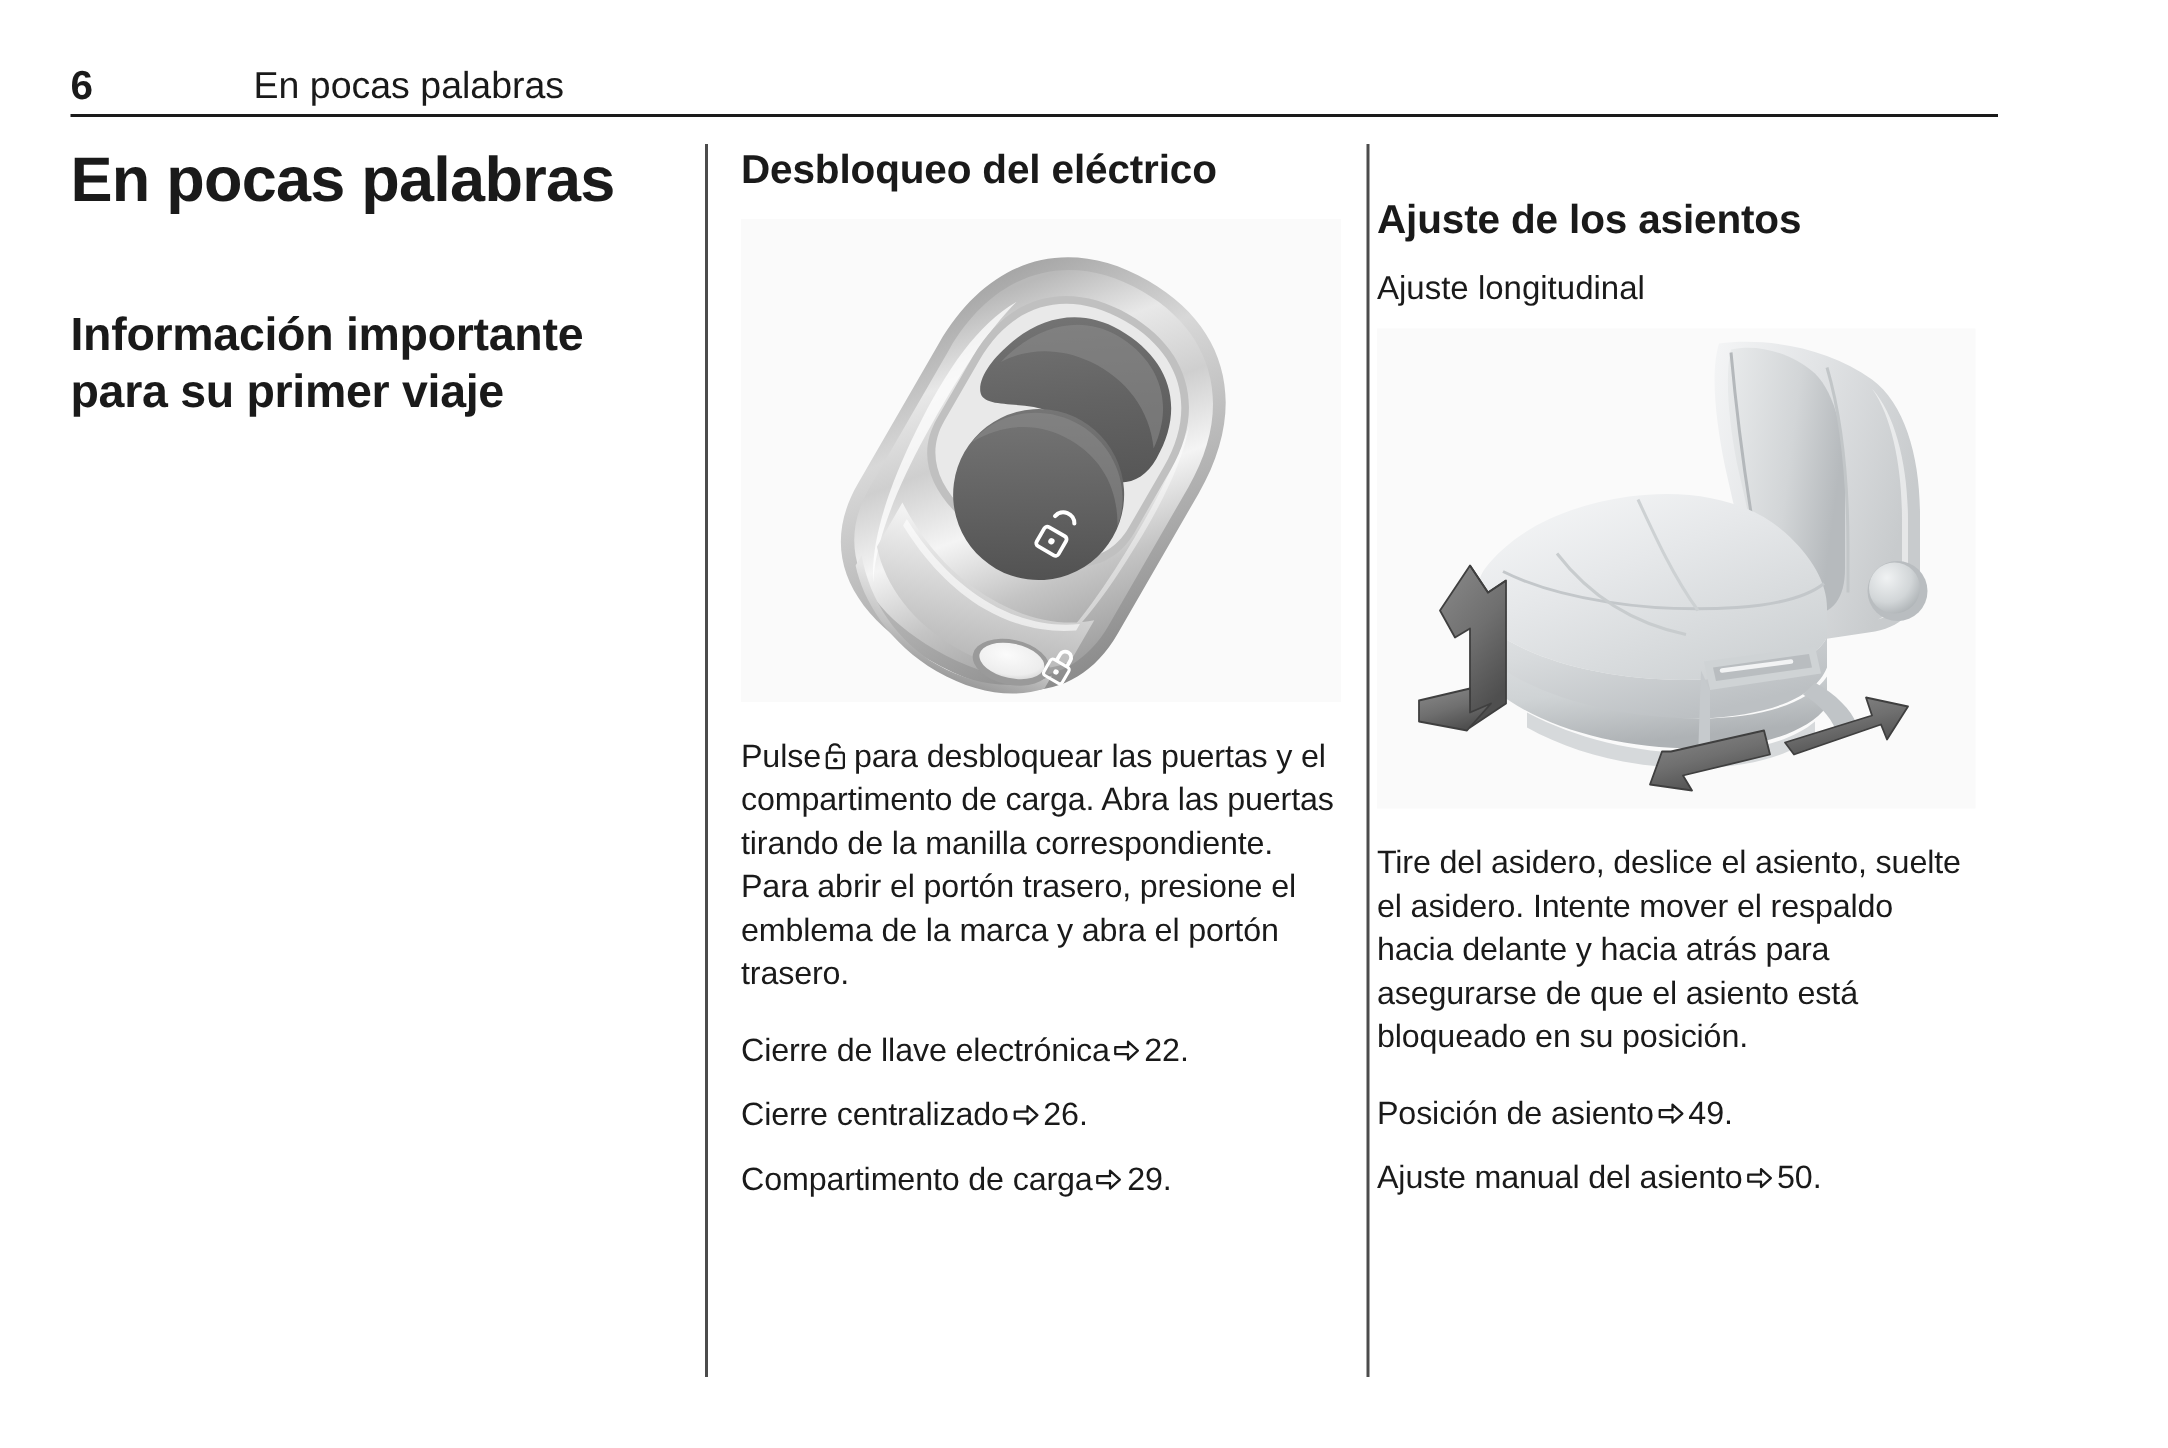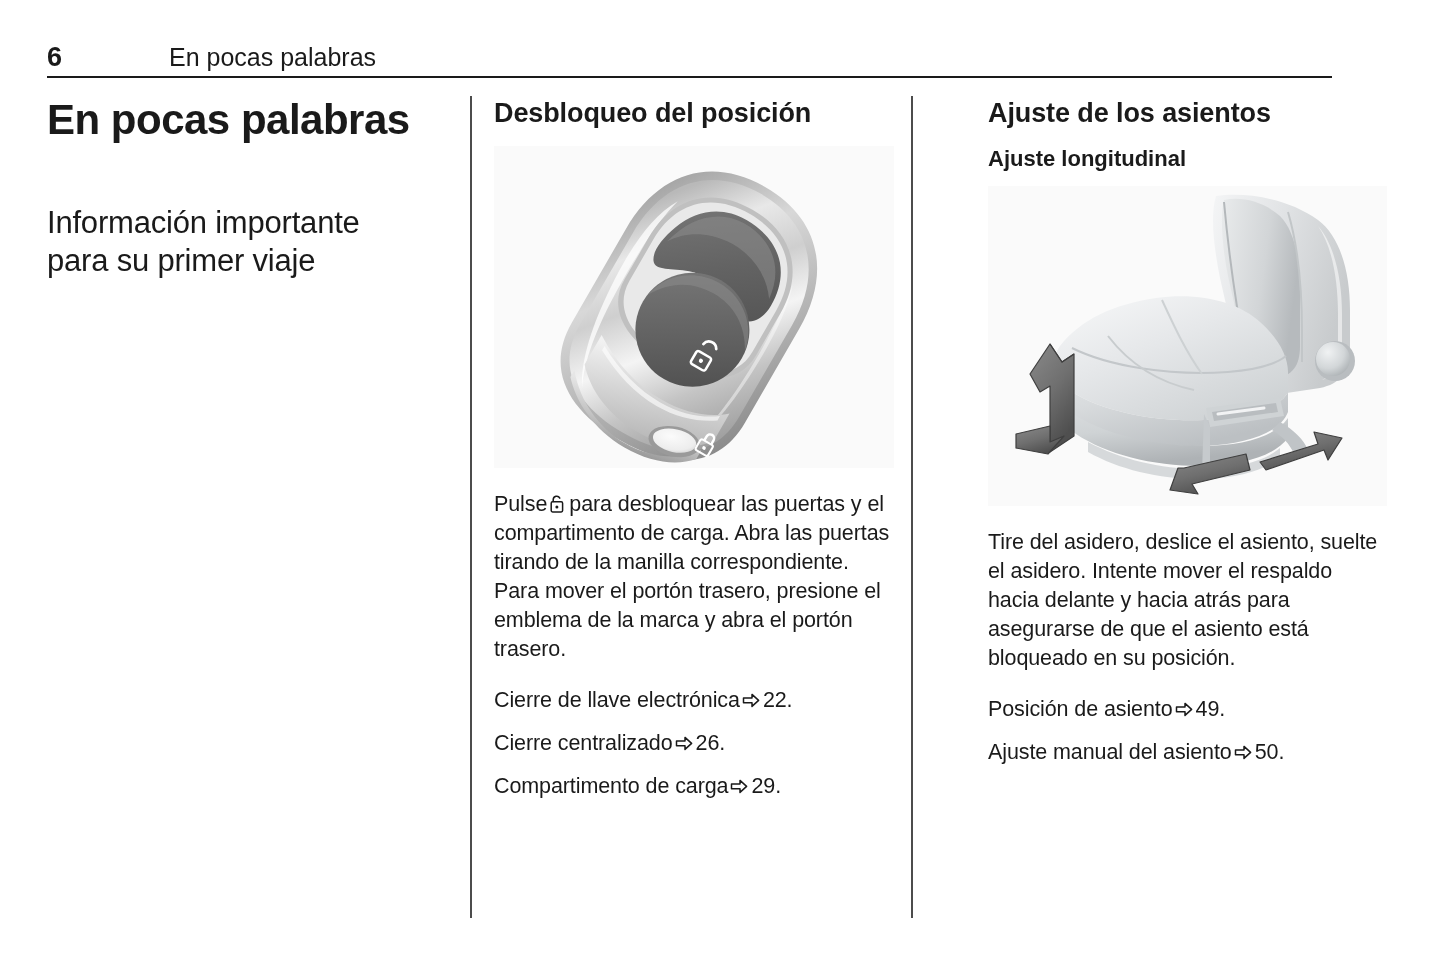--- a/index.html
+++ b/index.html
@@ -44,21 +44,21 @@
     font-weight: normal;
   }
 
   
   .col {
     position: absolute;
     top: 96px;
   }
   .col-left   { left: 47px;  width: 405px; }
   .col-mid    { left: 494px; width: 400px; }
-  .col-right  { left: 988px; width: 400px; }
+  .col-right  { left: 918px; width: 400px; margin-top: 33px; }
 
   .divider {
     position: absolute;
     top: 96px;
     width: 2px;
     height: 822px;
     background: #4c4c4c;
   }
   .divider-1 { left: 470px; }
   .divider-2 { left: 911px; }
@@ -67,35 +67,35 @@
   h1.chapter-title {
     margin: 0;
     font-size: 42px;
     font-weight: bold;
     line-height: 48px;
     letter-spacing: -0.5px;
   }
   h2.section-title {
     margin: 0;
     font-size: 31px;
-    font-weight: normal;
+    font-weight: bold;
     line-height: 38px;
     letter-spacing: -0.2px;
   }
   h3.col-heading {
     margin: 0;
     font-size: 27px;
     font-weight: bold;
     line-height: 34px;
     letter-spacing: -0.1px;
   }
   h4.sub-heading {
     margin: 0;
     font-size: 22px;
-    font-weight: bold;
+    font-weight: normal;
     line-height: 30px;
   }
 
   .body-text {
     margin: 0;
     font-size: 21.5px;
     line-height: 29px;
     letter-spacing: -0.1px;
   }
   .xref {
@@ -153,21 +153,21 @@
 <div class="divider divider-2"></div>
 
 <div class="col col-left">
   <h1 class="chapter-title">En pocas palabras</h1>
   <div class="spacer-lg"></div>
   <h2 class="section-title">Información importante</h2>
   <h2 class="section-title">para su primer viaje</h2>
 </div>
 
 <div class="col col-mid">
-  <h3 class="col-heading">Desbloqueo del posición</h3>
+  <h3 class="col-heading">Desbloqueo del eléctrico</h3>
 
   <div class="figure fig-keyfob">
     <svg viewBox="0 0 400 322" xmlns="http://www.w3.org/2000/svg">
       <defs>
         <linearGradient id="fobBody" x1="0.15" y1="0.1" x2="0.85" y2="0.95">
           <stop offset="0%" stop-color="#b9b9b9"></stop>
           <stop offset="18%" stop-color="#e8e8e8"></stop>
           <stop offset="38%" stop-color="#cfcfcf"></stop>
           <stop offset="58%" stop-color="#f4f4f4"></stop>
           <stop offset="78%" stop-color="#c4c4c4"></stop>
@@ -293,21 +293,21 @@
       </g>
     </svg>
   </div>
 
   <div class="spacer-md"></div>
 
   <p class="body-text"><span>Pulse</span><span class="inline-icon"><svg viewBox="0 0 17 21" xmlns="http://www.w3.org/2000/svg">
           <path d="M4.2 7.6 V5.6 a3.5 3.5 0 0 1 6.6 -1.5" stroke="#1a1a1a" stroke-width="1.5" fill="none" stroke-linecap="round"></path>
           <rect x="2.2" y="7.8" width="11.4" height="10.2" rx="1.4" fill="none" stroke="#1a1a1a" stroke-width="1.5"></rect>
           <circle cx="7.9" cy="12.9" r="1.5" fill="#1a1a1a"></circle>
-        </svg></span><span>para desbloquear las puertas y el compartimento de carga. Abra las puertas tirando de la manilla correspondiente. Para mover el portón trasero, presione el emblema de la marca y abra el portón trasero.</span></p>
+        </svg></span><span>para desbloquear las puertas y el compartimento de carga. Abra las puertas tirando de la manilla correspondiente. Para abrir el portón trasero, presione el emblema de la marca y abra el portón trasero.</span></p>
 
   <div class="spacer-md"></div>
 
   <p class="xref"><span>Cierre de llave electrónica</span><span class="xref-arrow"><svg viewBox="0 0 18 17" xmlns="http://www.w3.org/2000/svg">
           <path d="M1.5 6.1 h8.5 V2.4 L16.6 8.4 L10 14.4 V10.7 H1.5 Z" fill="none" stroke="#1a1a1a" stroke-width="1.5" stroke-linejoin="round"></path>
         </svg></span><span>22.</span></p>
 
   <p class="xref"><span>Cierre centralizado</span><span class="xref-arrow"><svg viewBox="0 0 18 17" xmlns="http://www.w3.org/2000/svg">
           <path d="M1.5 6.1 h8.5 V2.4 L16.6 8.4 L10 14.4 V10.7 H1.5 Z" fill="none" stroke="#1a1a1a" stroke-width="1.5" stroke-linejoin="round"></path>
         </svg></span><span>26.</span></p>

